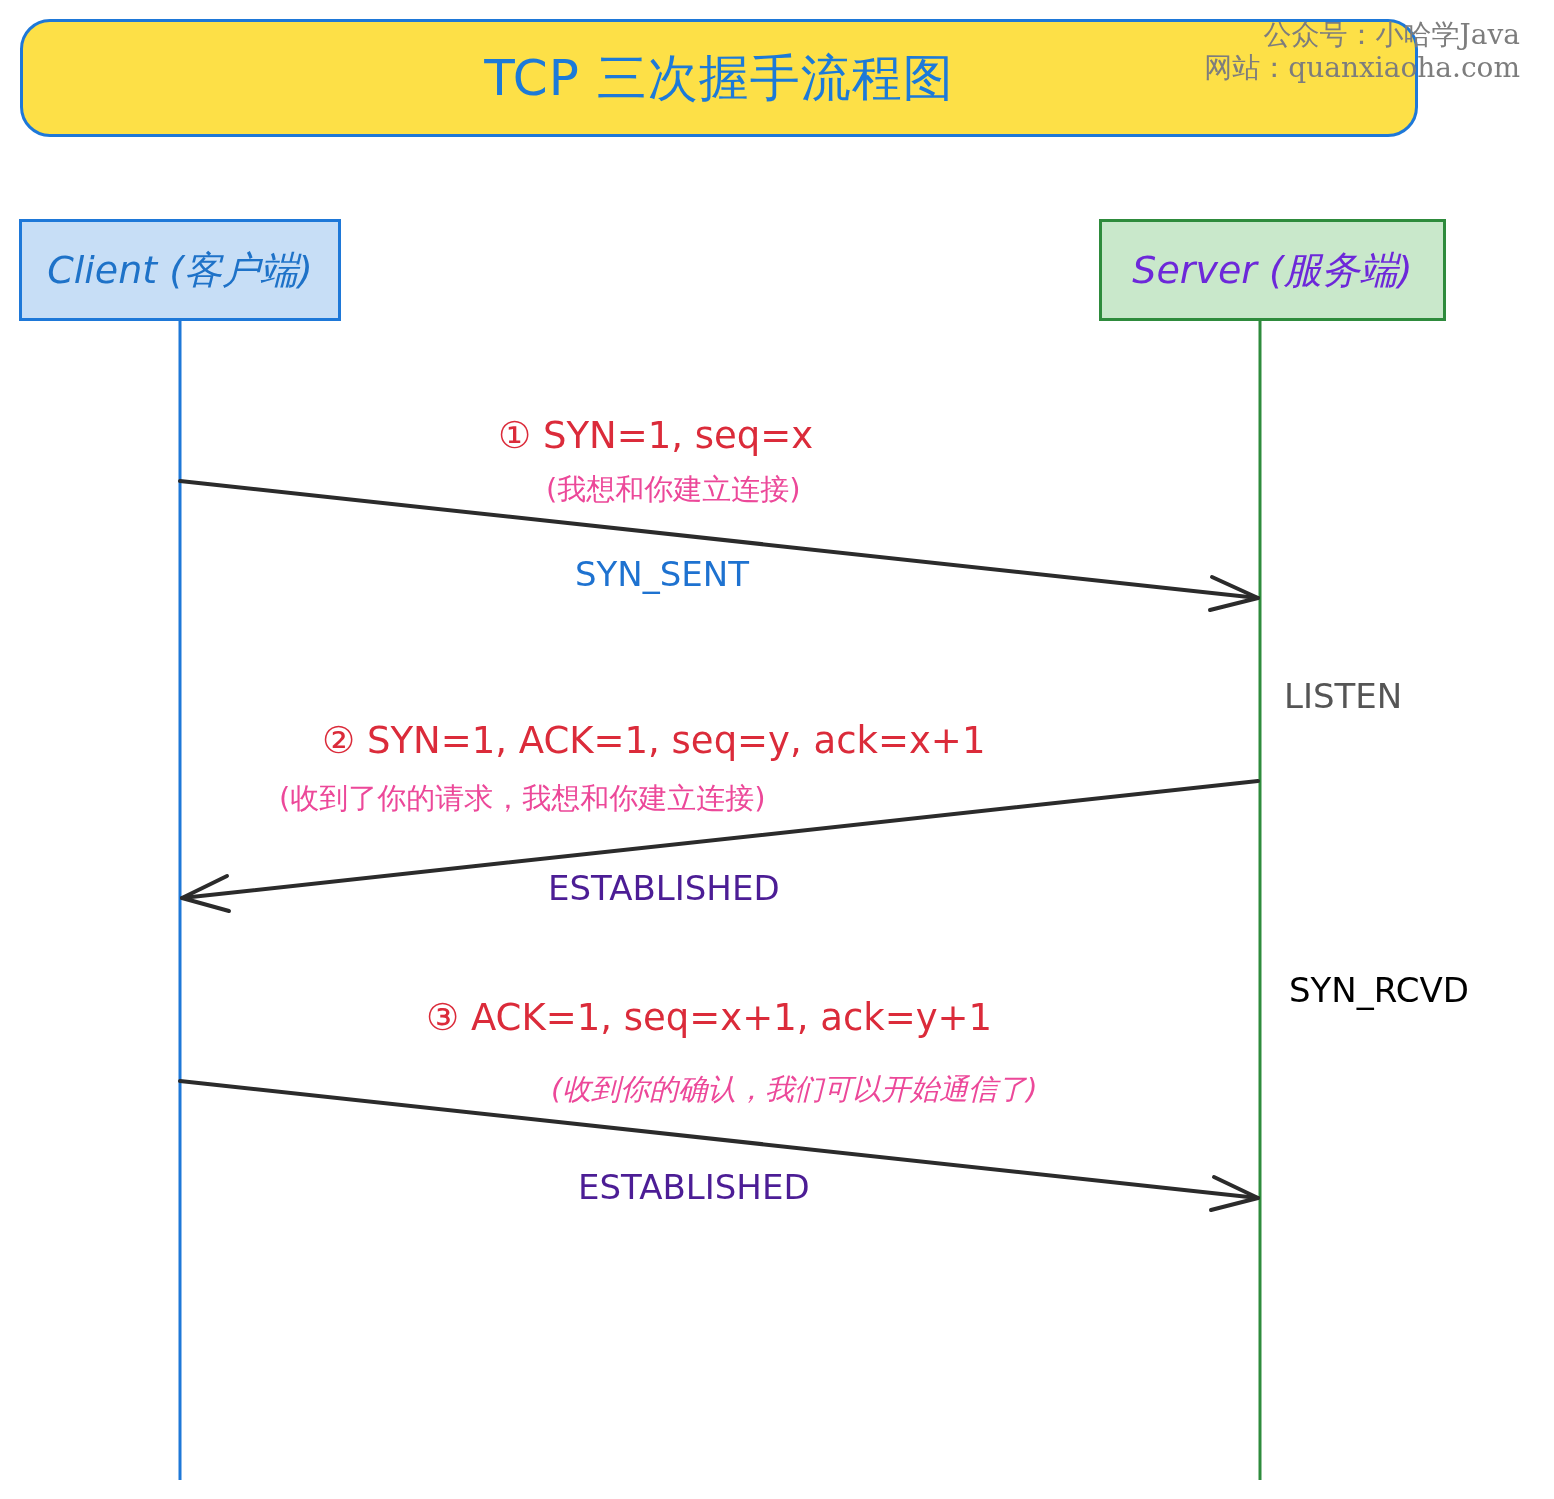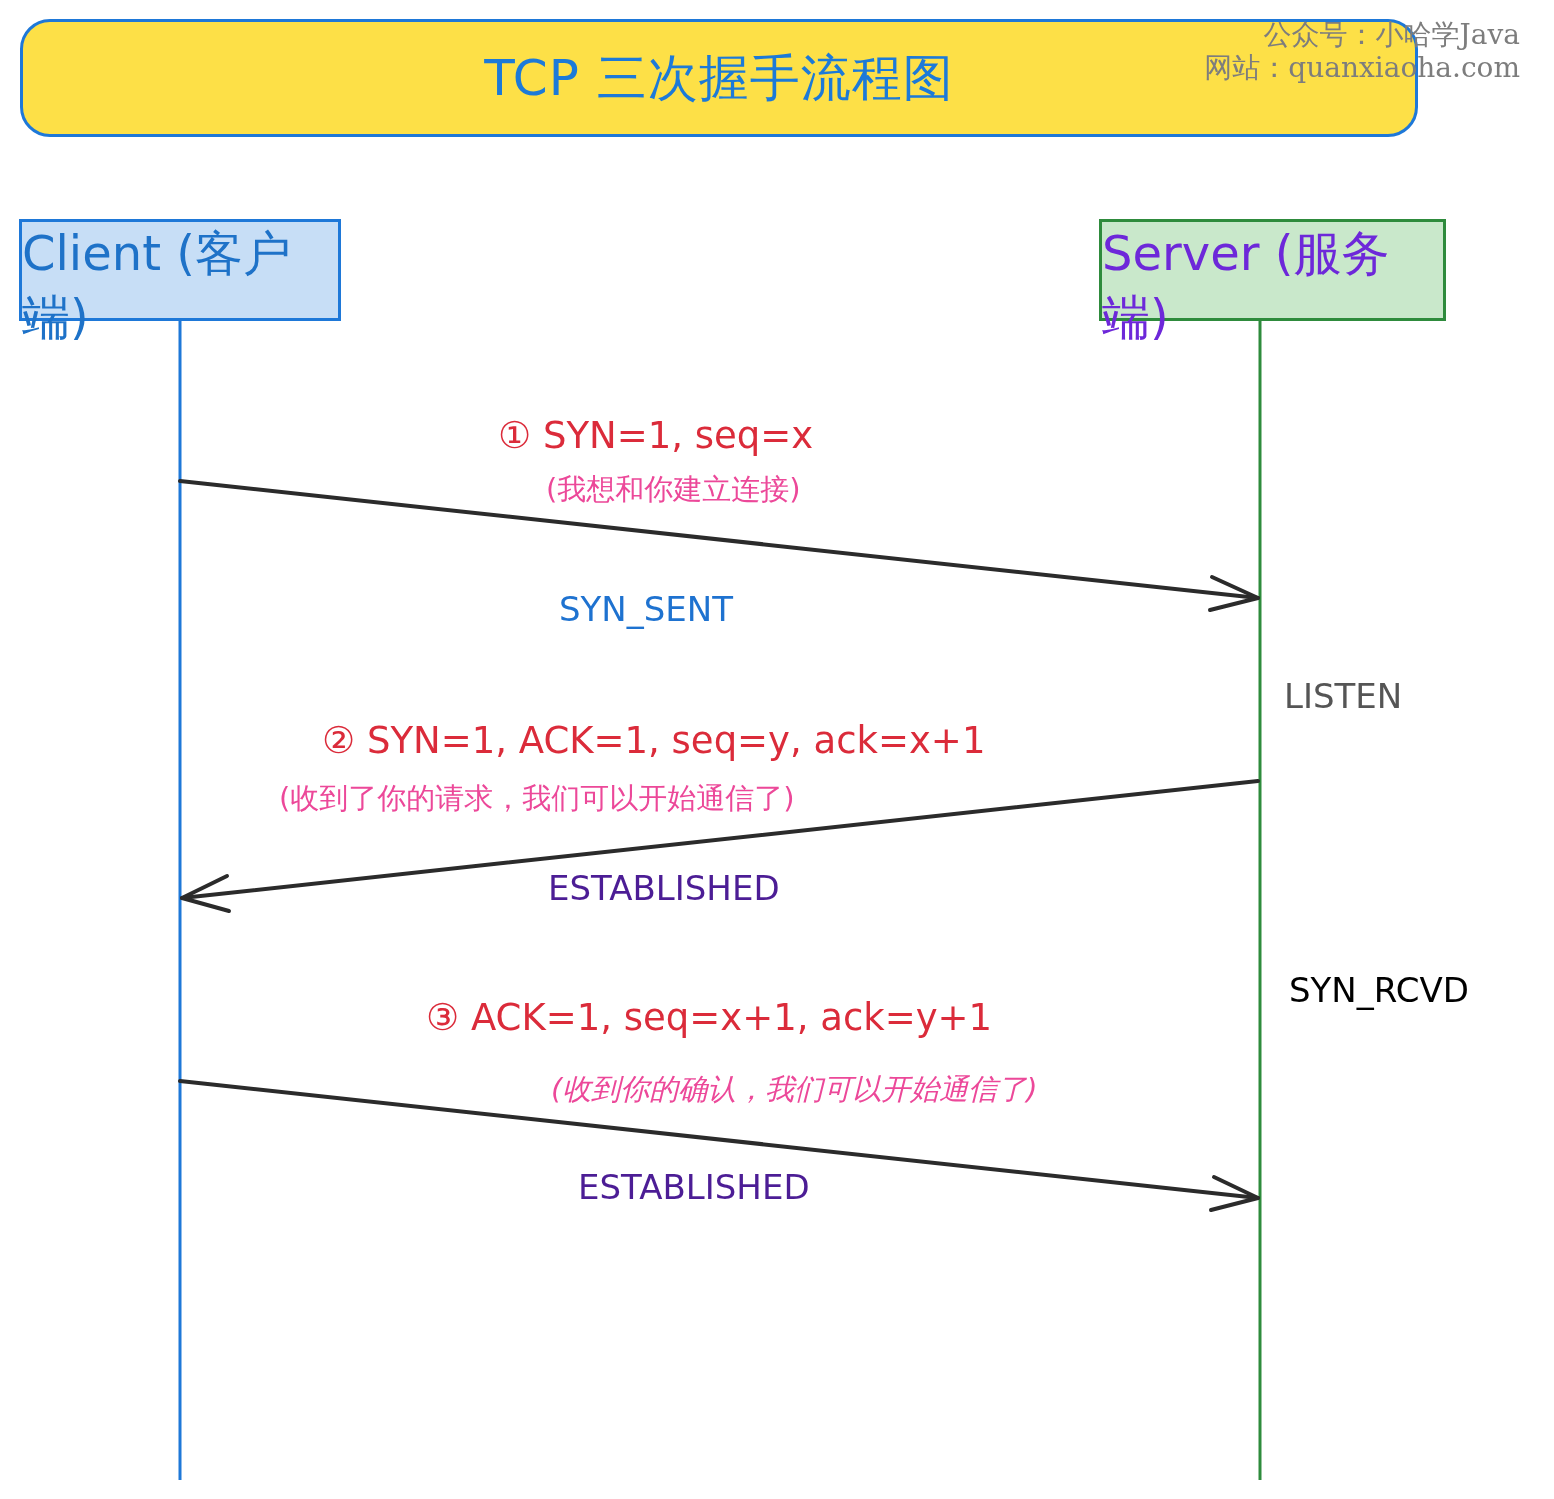--- a/index.html
+++ b/index.html
@@ -6,22 +6,22 @@
   body { width: 1554px; height: 1499px; position: relative; overflow: hidden;
          font-family: "DejaVu Sans", "Liberation Sans", sans-serif; }
   .abs { position: absolute; }
   #diagram-svg { position: absolute; left: 0; top: 0; }
   .title-box { left: 20px; top: 19px; width: 1398px; height: 118px;
     background: #fde047; border: 3px solid #1e78d8; border-radius: 30px;
     box-sizing: border-box; display: flex; align-items: center; justify-content: center; }
   .title-text { color: #1c7ad8; font-size: 50px; letter-spacing: 1px; }
   .watermark { right: 34px; top: 18px; text-align: right; color: #7d7d7d;
     font-family: "DejaVu Serif", "Liberation Serif", serif; font-size: 28px; line-height: 33px; }
-  .actor { box-sizing: border-box; display: flex; justify-content: center;
-    font-size: 48px; }
+  .actor { box-sizing: border-box; display: flex; align-items: center; justify-content: center;
+    font-size: 38px; font-style: italic; }
   .actor-client { left: 19px; top: 219px; width: 322px; height: 102px;
     background: #c7def6; border: 3px solid #1e78d8; color: #1e72c8; }
   .actor-server { left: 1099px; top: 219px; width: 347px; height: 102px;
     background: #c9e8cb; border: 3px solid #2e8b3c; color: #6d28d9; }
   .lbl-red { color: #db2b3a; font-size: 37px; white-space: nowrap; }
   .lbl-note { color: #ec4899; font-size: 29px; white-space: nowrap; }
   .lbl-state { font-size: 34px; white-space: nowrap; }
   .c-blue { color: #1e72d0; }
   .c-crimson { color: #4c1d95; }
   .c-gray { color: #555555; }
@@ -61,25 +61,25 @@
 
 <div class="abs actor actor-client">
   <span>Client (客户端)</span>
 </div>
 <div class="abs actor actor-server">
   <span>Server (服务端)</span>
 </div>
 
 <div class="abs lbl-red" style="left:498px; top:414px;">① SYN=1, seq=x</div>
 <div class="abs lbl-note" style="left:546px; top:470px;">(我想和你建立连接)</div>
-<div class="abs lbl-state c-blue" style="left:559px; top:554px;margin-top:35px;">SYN_SENT</div>
+<div class="abs lbl-state c-blue" style="left:575px; top:554px;">SYN_SENT</div>
 
 <div class="abs lbl-state c-gray" style="left:1284px; top:676px;">LISTEN</div>
 
 <div class="abs lbl-red" style="left:322px; top:719px;">② SYN=1, ACK=1, seq=y, ack=x+1</div>
-<div class="abs lbl-note" style="left:279px; top:779px;">(收到了你的请求，我们可以开始通信了)</div>
+<div class="abs lbl-note" style="left:279px; top:779px;">(收到了你的请求，我想和你建立连接)</div>
 <div class="abs lbl-state c-crimson" style="left:548px; top:868px;">ESTABLISHED</div>
 
 <div class="abs lbl-state c-green" style="left:1289px; top:970px;">SYN_RCVD</div>
 
 <div class="abs lbl-red" style="left:426px; top:996px;">③ ACK=1, seq=x+1, ack=y+1</div>
 <div class="abs lbl-note" style="left:551px; top:1070px;font-style:italic;">(收到你的确认，我们可以开始通信了)</div>
 <div class="abs lbl-state c-crimson" style="left:578px; top:1167px;">ESTABLISHED</div>
 
 </body></html>

